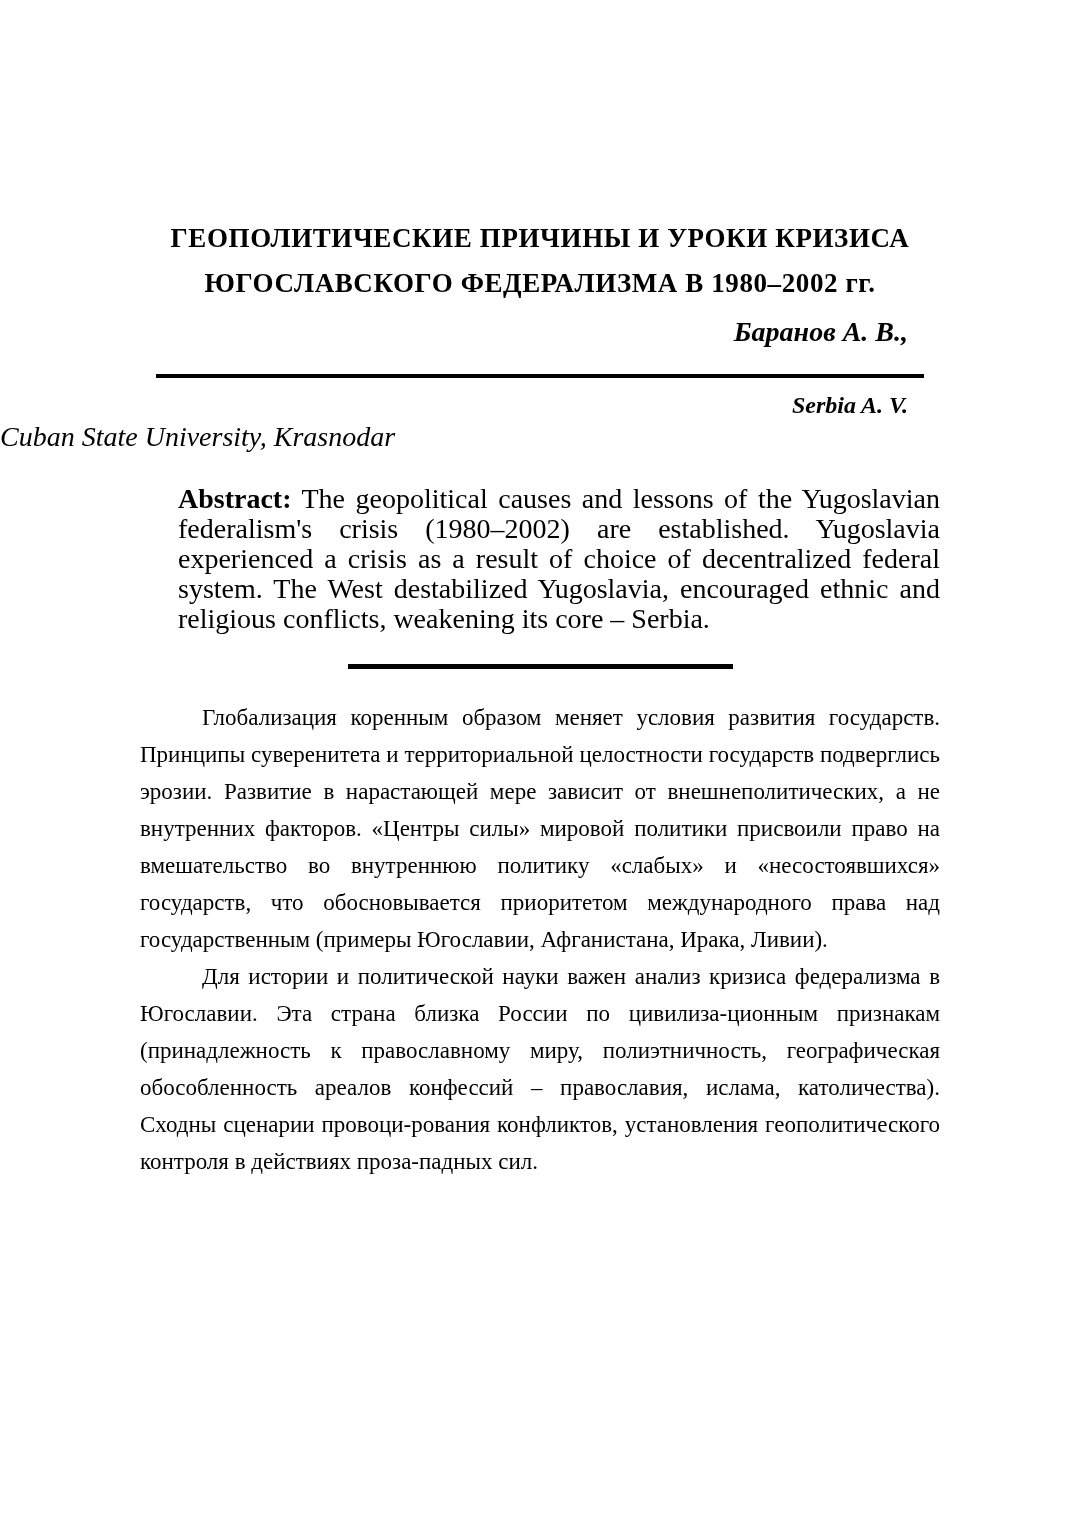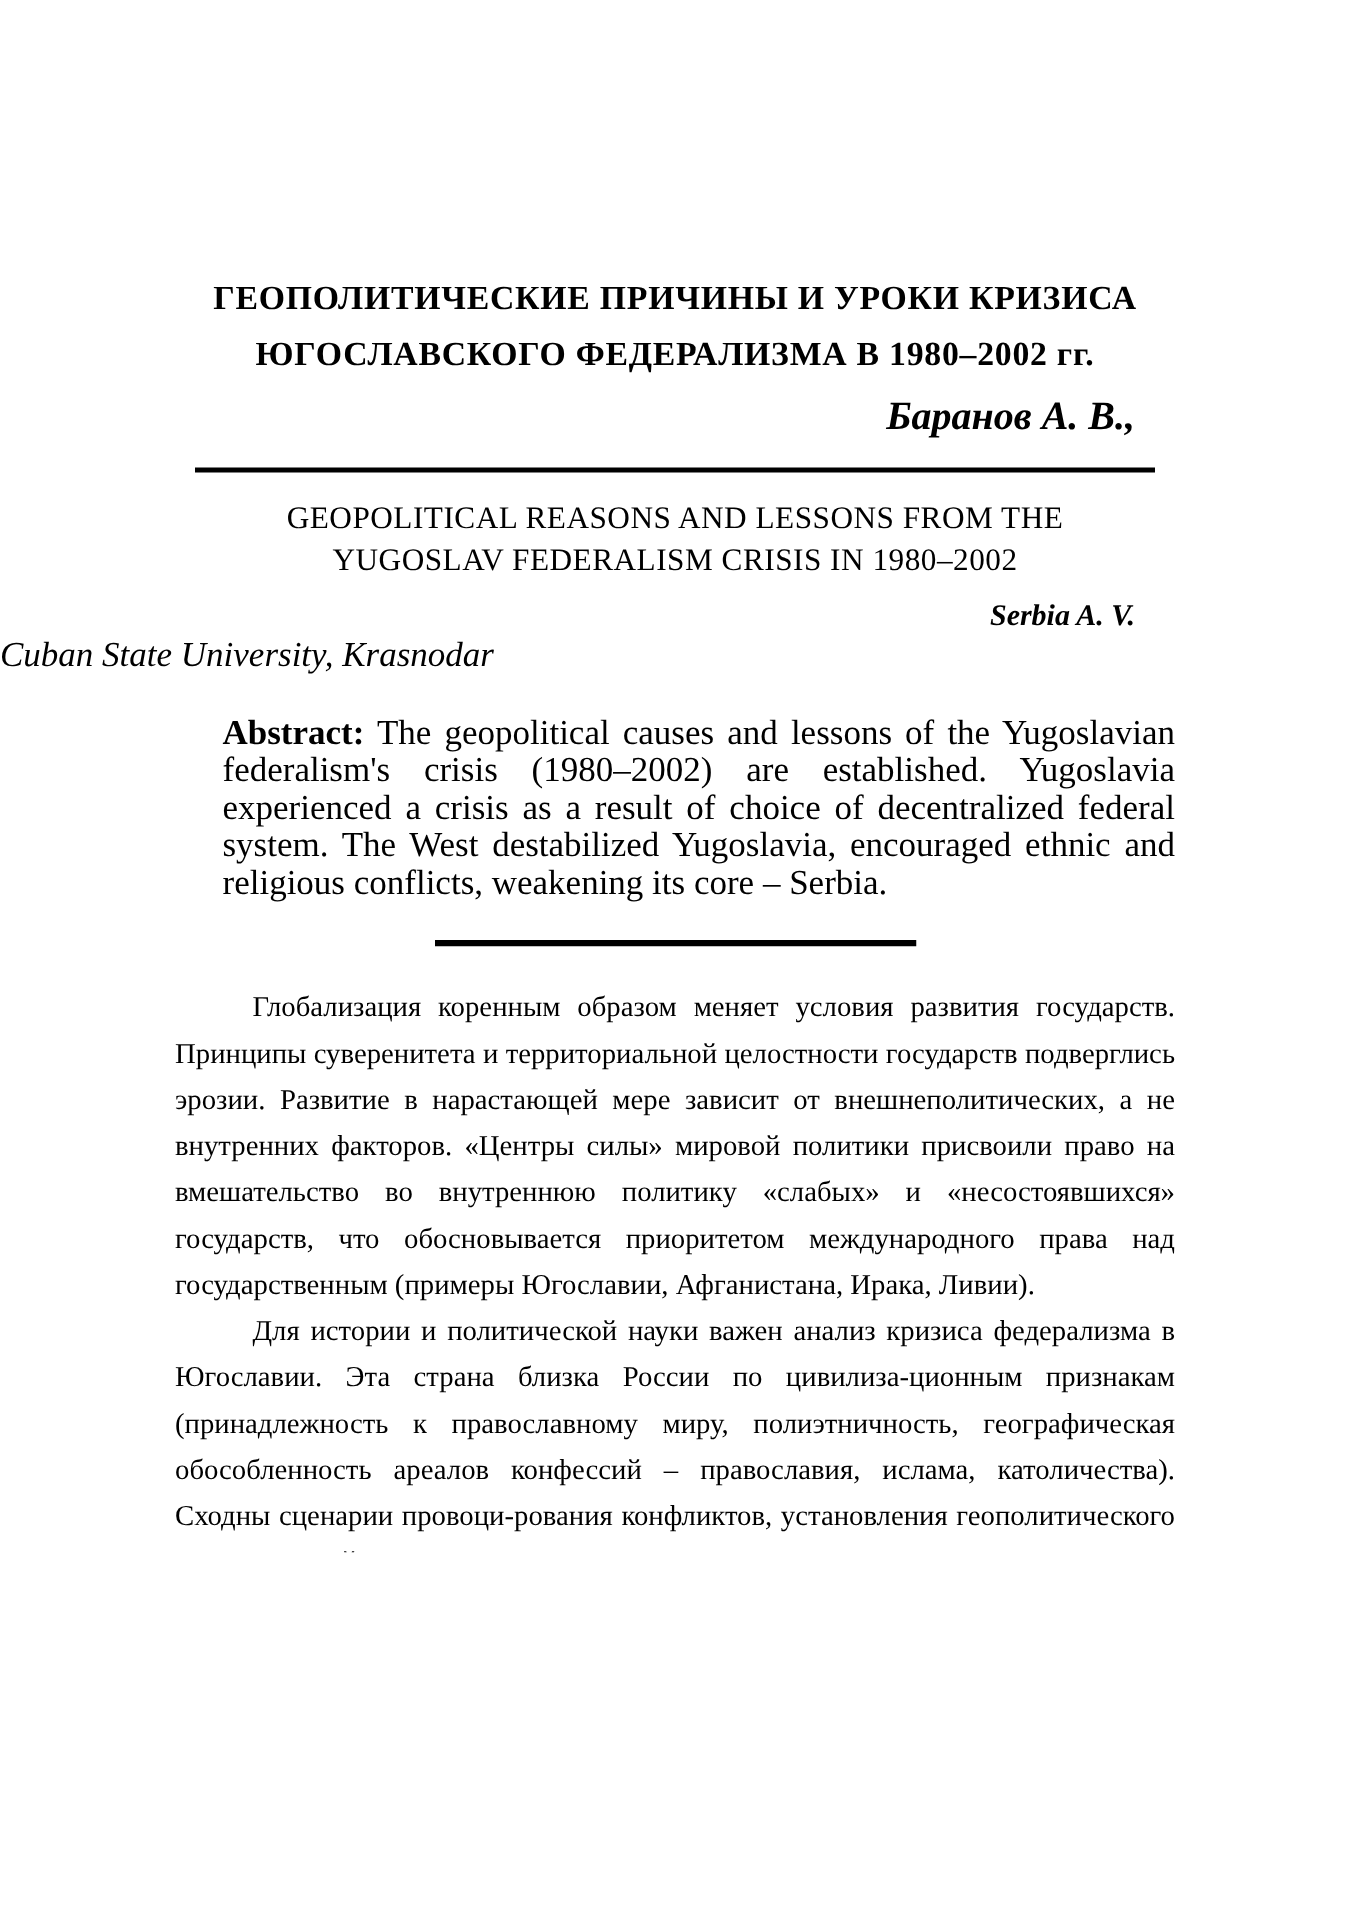--- a/index.html
+++ b/index.html
@@ -21,21 +21,21 @@
     font-weight: bold;
     font-size: 27px;
     line-height: 45px;
     letter-spacing: 0.6px;
   }
   .byline-ru {
     margin: 10px 172px 0 0;
     text-align: right;
     font-weight: bold;
     font-style: italic;
-    font-size: 32px;
+    font-size: 28px;
     line-height: 32px;
   }
   .affil-ru {
     margin: 2px 166px 0 0;
     text-align: right;
     font-style: italic;
     font-size: 23px;
     line-height: 30px;
   }
   .rule-top {
@@ -99,21 +99,20 @@
 
 <div class="page">
 
   <div class="title-ru">ГЕОПОЛИТИЧЕСКИЕ ПРИЧИНЫ И УРОКИ КРИЗИСА ЮГОСЛАВСКОГО ФЕДЕРАЛИЗМА В 1980–2002 гг.</div>
 
   <div class="byline-ru">Баранов А. В.,</div>
 
 
   <div class="rule-top"></div>
 
-  <div class="title-en">GEOPOLITICAL REASONS AND LESSONS FROM THE YUGOSLAV FEDERALISM CRISIS IN 1980–2002</div>
 
   <div class="byline-en">Serbia A. V.</div>
 
   <div class="affil-en">Cuban State University, Krasnodar</div>
 
   <div class="abstract">
     <p><b>Abstract:</b><span> The geopolitical causes and lessons of the Yugoslavian federalism's crisis (1980–2002) are established. Yugoslavia experienced a crisis as a result of choice of decentralized federal system. The West destabilized Yugoslavia, encouraged ethnic and religious conflicts, weakening its core – Serbia.</span></p>
   </div>
 
   <div class="rule-mid"></div>

